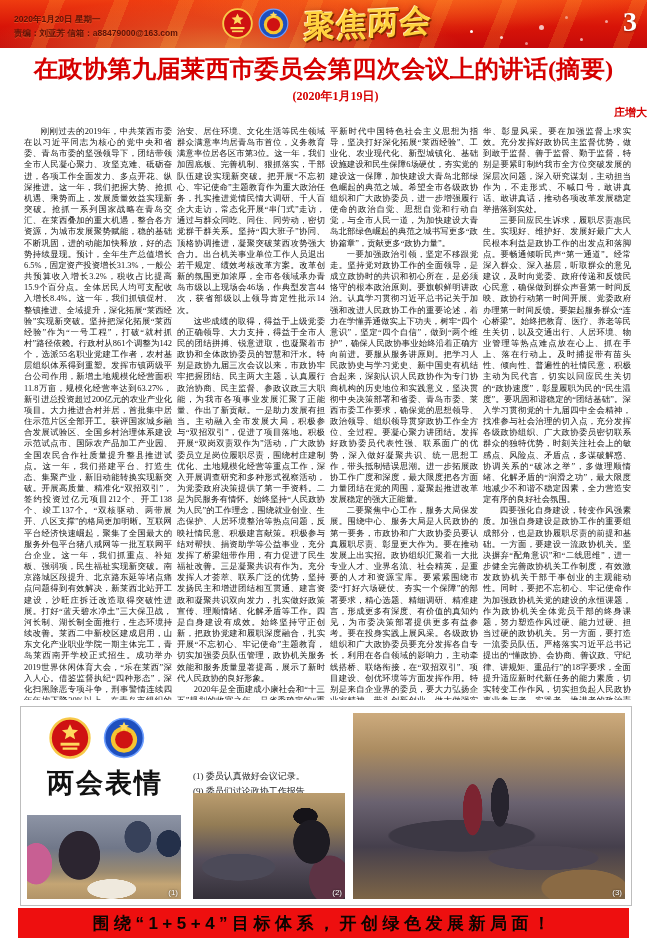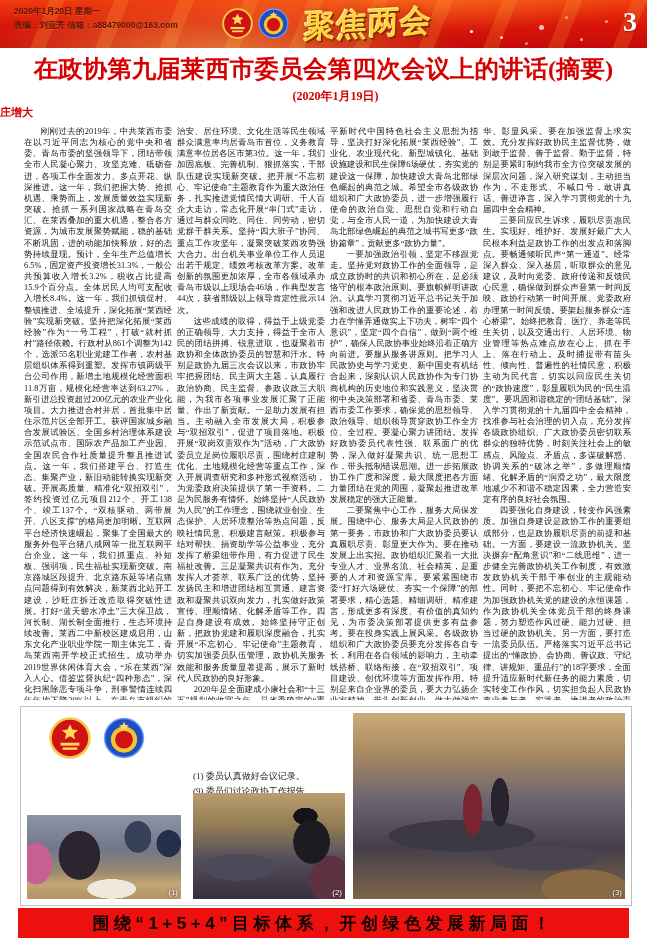--- a/index.html
+++ b/index.html
@@ -14,21 +14,21 @@
     background:
       radial-gradient(ellipse 380px 90px at 34% 115%, rgba(255,214,90,.55), transparent 65%),
       radial-gradient(ellipse 420px 80px at 62% -25%, rgba(255,150,40,.55), transparent 60%),
       repeating-linear-gradient(112deg, transparent 0 46px, rgba(255,190,60,.18) 46px 60px),
       linear-gradient(180deg,#ef3c10,#d81408 55%,#c60a0a);
     overflow:hidden;
   }
   .sparkles{position:absolute;left:470px;top:30px;width:3px;height:3px;border-radius:50%;background:#fff;
     box-shadow: 30px 6px 0 0 #ffffffcc, 70px -4px 0 1px #ffffffbb, 110px 8px 0 0 #ffffffaa,
                 135px -10px 0 0 #ffffff99, 55px 12px 0 0 #ffffff88, 95px -14px 0 0 #ffffff77;}
-  .mh-dates{position:absolute;left:14px;top:4px;color:#5c1206;font-size:8.5px;font-weight:bold;
+  .mh-dates{position:absolute;left:14px;top:12px;color:#5c1206;font-size:8.5px;font-weight:bold;
     text-shadow:0 1px 0 rgba(255,120,60,.45);line-height:14px;white-space:nowrap;}
   .mh-emblems{position:absolute;left:222px;top:8px;display:flex;gap:5px;}
   .mh-emblems svg{width:31px;height:31px;}
   .mh-title{
     position:absolute;left:288px;top:3px;width:160px;text-align:center;
     font-family:"Liberation Serif","DejaVu Serif",serif;font-weight:900;font-size:31px;
     color:#ffd23e;transform:rotate(-3deg) skewX(-5deg);letter-spacing:1px;
     text-shadow:1.5px 1.5px 0 #7a2800, -1px -1px 0 #fff0b8, 0 0 6px rgba(120,30,0,.6);
     white-space:nowrap;
   }
@@ -38,21 +38,21 @@
   }
   
   .headline{
     position:absolute;left:16px;top:56px;width:615px;text-align:center;
     color:#d60000;font-family:"Liberation Serif","DejaVu Serif",serif;
     font-weight:900;font-size:24px;line-height:27px;white-space:nowrap;
     transform:scaleX(1.02);transform-origin:center;
   }
   .dateline{position:absolute;left:0;top:88px;width:647px;text-align:center;
     color:#d60000;font-size:12px;font-weight:bold;font-family:"Liberation Serif",serif;padding-left:12px;}
-  .author{position:absolute;left:0;top:105px;width:647px;text-align:left;
+  .author{position:absolute;left:0;top:105px;width:647px;text-align:right;
     color:#d60000;font-size:11px;font-weight:bold;}
   
   .columns{
     position:absolute;left:24px;top:126px;width:607px;height:574px;
     display:flex;gap:5px;
   }
   .col{
     flex:1 1 0;height:574px;overflow:hidden;color:#141414;
     font-size:8.4px;line-height:11.15px;text-align:justify;
     font-family:"Liberation Serif","DejaVu Serif",serif;
@@ -153,31 +153,31 @@
 
 <div class="headline">在政协第九届莱西市委员会第四次会议上的讲话(摘要)</div>
 <div class="dateline">(2020年1月19日)</div>
 <div class="author">庄增大</div>
 
 <div class="columns">
   <div class="col">
       <p class="indent">刚刚过去的2019年，中共莱西市委在以习近平同志为核心的党中央和省委、青岛市委的坚强领导下，团结带领全市人民凝心聚力、攻坚克难、砥砺奋进，各项工作全面发力、多点开花、纵深推进。这一年，我们把握大势、抢抓机遇、乘势而上，发展质量效益实现新突破。抢抓一系列国家战略在青岛交汇、在莱西叠加的重大机遇，整合各方资源，为城市发展聚势赋能，稳的基础不断巩固，进的动能加快释放，好的态势持续显现。预计，全年生产总值增长6.5%，固定资产投资增长31.3%，一般公共预算收入增长3.2%，税收占比提高15.9个百分点。全体居民人均可支配收入增长8.4%。这一年，我们抓镇促村、整镇推进、全域提升，深化拓展“莱西经验”实现新突破。坚持把深化拓展“莱西经验”作为“一号工程”，打破“就村抓村”路径依赖。行政村从861个调整为142个，选派55名职业党建工作者，农村基层组织体系得到重塑。发挥市镇两级平台公司作用，新增土地规模化经营面积11.8万亩，规模化经营率达到63.27%，新引进总投资超过200亿元的农业产业化项目。大力推进合村并居，首批集中居住示范片区全部开工。获评国家城乡融合发展试验区、全国乡村治理体系建设示范试点市、国际农产品加工产业园、全国农民合作社质量提升整县推进试点。这一年，我们搭建平台、打造生态、集聚产业，新旧动能转换实现新突破。开展高质量、精准化“双招双引”，签约投资过亿元项目212个、开工138个、竣工137个。“双核驱动、两带展开、八区支撑”的格局更加明晰。互联网平台经济快速崛起，聚集了全国最大的服务外包平台猪八戒网等一批互联网平台企业。这一年，我们抓重点、补短板、强弱项，民生福祉实现新突破。南京路城区段提升、北京路东延等堵点痛点问题得到有效解决，新莱西北站开工建设，沙旺庄拆迁改造取得突破性进展。打好“蓝天碧水净土”三大保卫战，河长制、湖长制全面推行，生态环境持续改善。莱西二中新校区建成启用，山东文化产业职业学院一期主体完工，青岛莱西南开学校正式招生。成功举办2019世界休闲体育大会，“乐在莱西”深入人心。借鉴监督执纪“四种形态”，深化扫黑除恶专项斗争，刑事警情连续四年年均下降30%以上。在青岛市组织的电话民意调查中，我市社会</p>
     </div>
   <div class="col">
-      <p class="">治安、居住环境、文化生活等民生领域群众满意率均居青岛市首位，义务教育满意率位居各区市第3位。这一年，我们加固底板、完善机制、狠抓落实，干部队伍建设实现新突破。把开展“不忘初心、牢记使命”主题教育作为重大政治任务，扎实推进党情民情大调研、千人百企大走访，常态化开展“串门式”走访，通过与群众同吃、同住、同劳动，密切党群干群关系。坚持“四大班子”协同、重点工作攻坚年，凝聚突破莱西攻势强大合力。出台机关事业单位工作人员退出若干规定、绩效考核改革方案。改革创新的氛围更加浓厚，全市各领域承办青岛市级以上现场会46场，作典型发言44次，获省部级以上领导肯定性批示14次。</p>
+      <p class="">治安、居住环境、文化生活等民生领域群众满意率均居青岛市首位，义务教育满意率位居各区市第3位。这一年，我们加固底板、完善机制、狠抓落实，干部队伍建设实现新突破。把开展“不忘初心、牢记使命”主题教育作为重大政治任务，扎实推进党情民情大调研、千人百企大走访，常态化开展“串门式”走访，通过与群众同吃、同住、同劳动，密切党群干群关系。坚持“四大班子”协同、顶格协调推进，凝聚突破莱西攻势强大合力。出台机关事业单位工作人员退出若干规定、绩效考核改革方案。改革创新的氛围更加浓厚，全市各领域承办青岛市级以上现场会46场，作典型发言44次，获省部级以上领导肯定性批示14次。</p>
       <p class="indent">这些成绩的取得，得益于上级党委的正确领导、大力支持，得益于全市人民的团结拼搏、锐意进取，也凝聚着市政协和全体政协委员的智慧和汗水。特别是政协九届三次会议以来，市政协牢牢把握团结、民主两大主题，认真履行政治协商、民主监督、参政议政三大职能，为我市各项事业发展汇聚了正能量、作出了新贡献。一是助力发展有担当。主动融入全市发展大局，积极参与“双招双引”，促进了项目落地。积极开展“双岗双责双作为”活动，广大政协委员立足岗位履职尽责，围绕村庄建制优化、土地规模化经营等重点工作，深入开展调查研究和多种形式视察活动，为党委政府决策提供了第一手资料。二是为民服务有情怀。始终坚持“人民政协为人民”的工作理念，围绕就业创业、生态保护、人居环境整治等热点问题，反映社情民意、积极建言献策。积极参与结对帮扶、捐资助学等公益事业，充分发挥了桥梁纽带作用，有力促进了民生福祉改善。三是凝聚共识有作为。充分发挥人才荟萃、联系广泛的优势，坚持发扬民主和增进团结相互贯通、建言资政和凝聚共识双向发力，扎实做好政策宣传、理顺情绪、化解矛盾等工作。四是自身建设有成效。始终坚持守正创新，把政协党建和履职深度融合，扎实开展“不忘初心、牢记使命”主题教育，切实加强委员队伍管理，政协机关服务效能和服务质量显著提高，展示了新时代人民政协的良好形象。</p>
       <p class="indent">2020年是全面建成小康社会和“十三五”规划的收官之年，是省委确定的“重点工作攻坚年”。我们将坚持以习近</p>
     </div>
   <div class="col">
       <p class="">平新时代中国特色社会主义思想为指导，坚决打好深化拓展“莱西经验”、工业化、农业现代化、新型城镇化、基础设施建设和民生保障6场硬仗，夯实党的建设这一保障，加快建设大青岛北部绿色崛起的典范之城。希望全市各级政协组织和广大政协委员，进一步增强履行使命的政治自觉、思想自觉和行动自觉，与全市人民一道，为加快建设大青岛北部绿色崛起的典范之城书写更多“政协篇章”，贡献更多“政协力量”。</p>
       <p class="indent">一要加强政治引领，坚定不移跟党走。坚持党对政协工作的全面领导，是成立政协时的共识和初心所在，是必须恪守的根本政治原则。要旗帜鲜明讲政治。认真学习贯彻习近平总书记关于加强和改进人民政协工作的重要论述，着力在学懂弄通做实上下功夫，树牢“四个意识”，坚定“四个自信”，做到“两个维护”，确保人民政协事业始终沿着正确方向前进。要服从服务讲原则。把学习人民政协史与学习党史、新中国史有机结合起来，深刻认识人民政协作为专门协商机构的历史地位和实践意义，坚决贯彻中央决策部署和省委、青岛市委、莱西市委工作要求，确保党的思想领导、政治领导、组织领导贯穿政协工作全方位、全过程。要凝心聚力讲团结。发挥好政协委员代表性强、联系面广的优势，深入做好凝聚共识、统一思想工作，带头抵制错误思潮。进一步拓展政协工作广度和深度，最大限度把各方面力量团结在党的周围，凝聚起推进改革发展稳定的强大正能量。</p>
       <p class="indent">二要聚焦中心工作，服务大局保发展。围绕中心、服务大局是人民政协的第一要务，市政协和广大政协委员要认真履职尽责、彰显更大作为。要在推动发展上出实招。政协组织汇聚着一大批专业人才、业界名流、社会精英，是重要的人才和资源宝库。要紧紧围绕市委“打好六场硬仗、夯实一个保障”的部署要求，精心选题、精细调研、精准建言，形成更多有深度、有价值的真知灼见，为市委决策部署提供更多有益参考。要在投身实践上展风采。各级政协组织和广大政协委员要充分发挥各自专长，利用在各自领域的影响力，主动牵线搭桥、联络衔接，在“双招双引”、项目建设、创优环境等方面发挥作用。特别是来自企业界的委员，要大力弘扬企业家精神，带头创新创业，做大做强实业，在高质量发展的火热实践中施展才</p>
     </div>
   <div class="col">
-      <p class="">华、彰显风采。要在加强监督上求实效。充分发挥好政协民主监督优势，做到敢于监督、善于监督、勤于监督，特别是要紧盯制约我市全方位突破发展的深层次问题，深入研究谋划，主动担当作为，不走形式、不喊口号，敢讲真话、善进诤言，深入学习贯彻党的十九届四中全会精神。</p>
+      <p class="">华、彰显风采。要在加强监督上求实效。充分发挥好政协民主监督优势，做到敢于监督、善于监督、勤于监督，特别是要紧盯制约我市全方位突破发展的深层次问题，深入研究谋划，主动担当作为，不走形式、不喊口号，敢讲真话、敢讲真话，推动各项改革发展稳定举措落到实处。</p>
       <p class="indent">三要回应民生诉求，履职尽责惠民生。实现好、维护好、发展好最广大人民根本利益是政协工作的出发点和落脚点。要畅通倾听民声“第一通道”。经常深入群众、深入基层，听取群众的意见建议，及时向党委、政府传递和反馈民心民意，确保做到群众声音第一时间反映、政协行动第一时间开展、党委政府办理第一时间反馈。要架起服务群众“连心桥梁”。始终把教育、医疗、养老等民生关切，以及交通出行、人居环境、物业管理等热点难点放在心上、抓在手上、落在行动上。及时捕捉带有苗头性、倾向性、普遍性的社情民意，积极主动为民代言，切实以回应民生关切的“政协速度”，彰显履职为民的“民生温度”。要巩固和谐稳定的“团结基础”。深入学习贯彻党的十九届四中全会精神，找准参与社会治理的切入点，充分发挥各级政协组织、广大政协委员密切联系群众的独特优势，时刻关注社会上的敏感点、风险点、矛盾点，多谋破解惑、协调关系的“破冰之举”，多做理顺情绪、化解矛盾的“润滑之功”，最大限度地减少不和谐不稳定因素，全力营造安定有序的良好社会氛围。</p>
       <p class="indent">四要强化自身建设，转变作风强素质。加强自身建设是政协工作的重要组成部分，也是政协履职尽责的前提和基础。一方面，要建设一流政协机关。坚决摒弃“配角意识”和“二线思维”，进一步健全完善政协机关工作制度，有效激发政协机关干部干事创业的主观能动性。同时，要把不忘初心、牢记使命作为加强政协机关党的建设的永恒课题，作为政协机关全体党员干部的终身课题，努力塑造作风过硬、能力过硬、担当过硬的政协机关。另一方面，要打造一流委员队伍。严格落实习近平总书记提出的“懂政协、会协商、善议政、守纪律、讲规矩、重品行”的18字要求，全面提升适应新时代新任务的能力素质，切实转变工作作风，切实担负起人民政协事业参与者、实践者、推进者的政治责任。</p>
     </div>
 </div>
 
 <div class="photo-box">
   <div class="pb-emblems">
     <span>
       <svg viewBox="0 0 40 40">
           <circle cx="20" cy="20" r="18.5" fill="#cf1212" stroke="#f7c948" stroke-width="2.4"></circle>
@@ -188,20 +188,21 @@
     </span>
     <span>
       <svg viewBox="0 0 40 40">
           <circle cx="20" cy="20" r="18.5" fill="#1e4fbe" stroke="#6fa0ff" stroke-width="1.5"></circle>
           <circle cx="20" cy="21.5" r="12.5" fill="#f5c431"></circle>
           <circle cx="20" cy="21.5" r="8.5" fill="#cf1212"></circle>
           <path d="M20 4.5l1.4 3 3.3.3-2.5 2.2.8 3.2-3-1.8-3 1.8.8-3.2-2.5-2.2 3.3-.3z" fill="#ffd95e"></path>
         </svg>
     </span>
   </div>
+  <div class="pb-title">两会表情</div>
 
   <div class="pb-captions">
     <div>(1) 委员认真做好会议记录。</div>
     <div>(9) 委员们讨论政协工作报告。</div>
   </div>
 
   <div class="photo photo1">
     <span class="num">(1)</span>
   </div>
   <div class="photo photo2">

